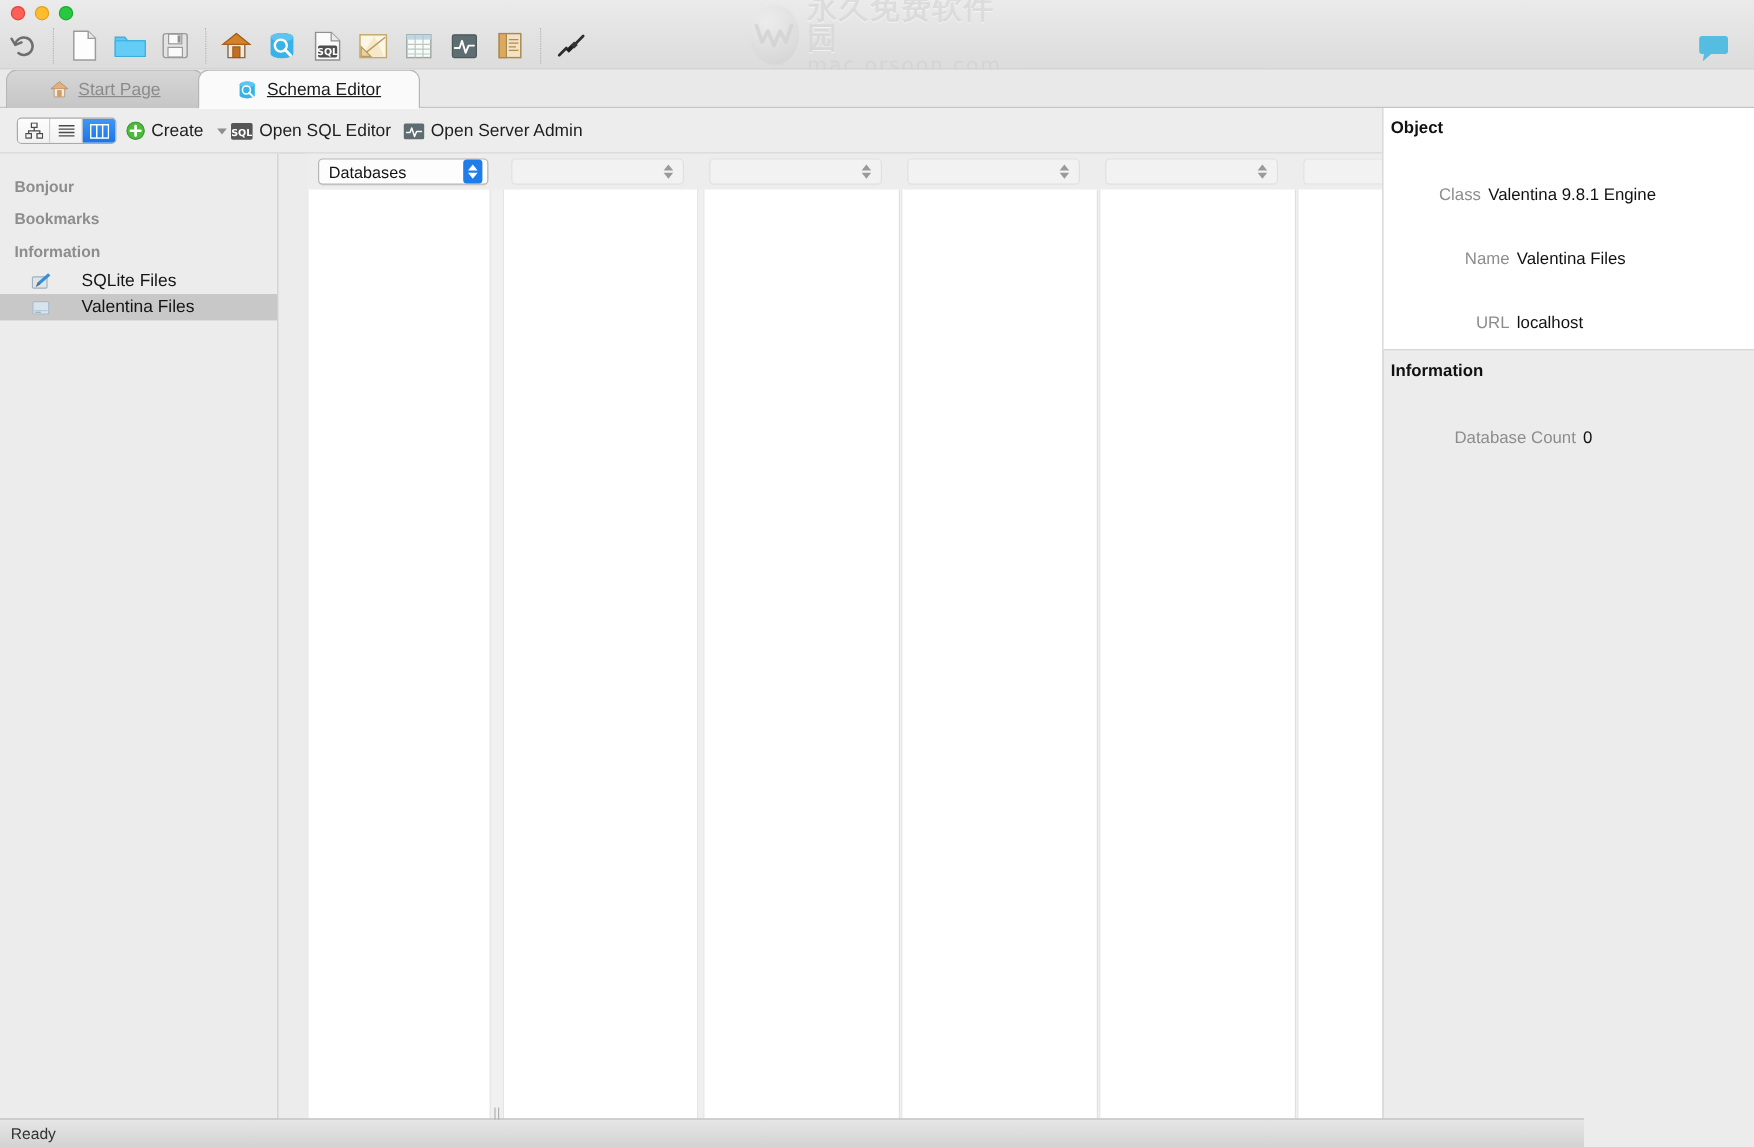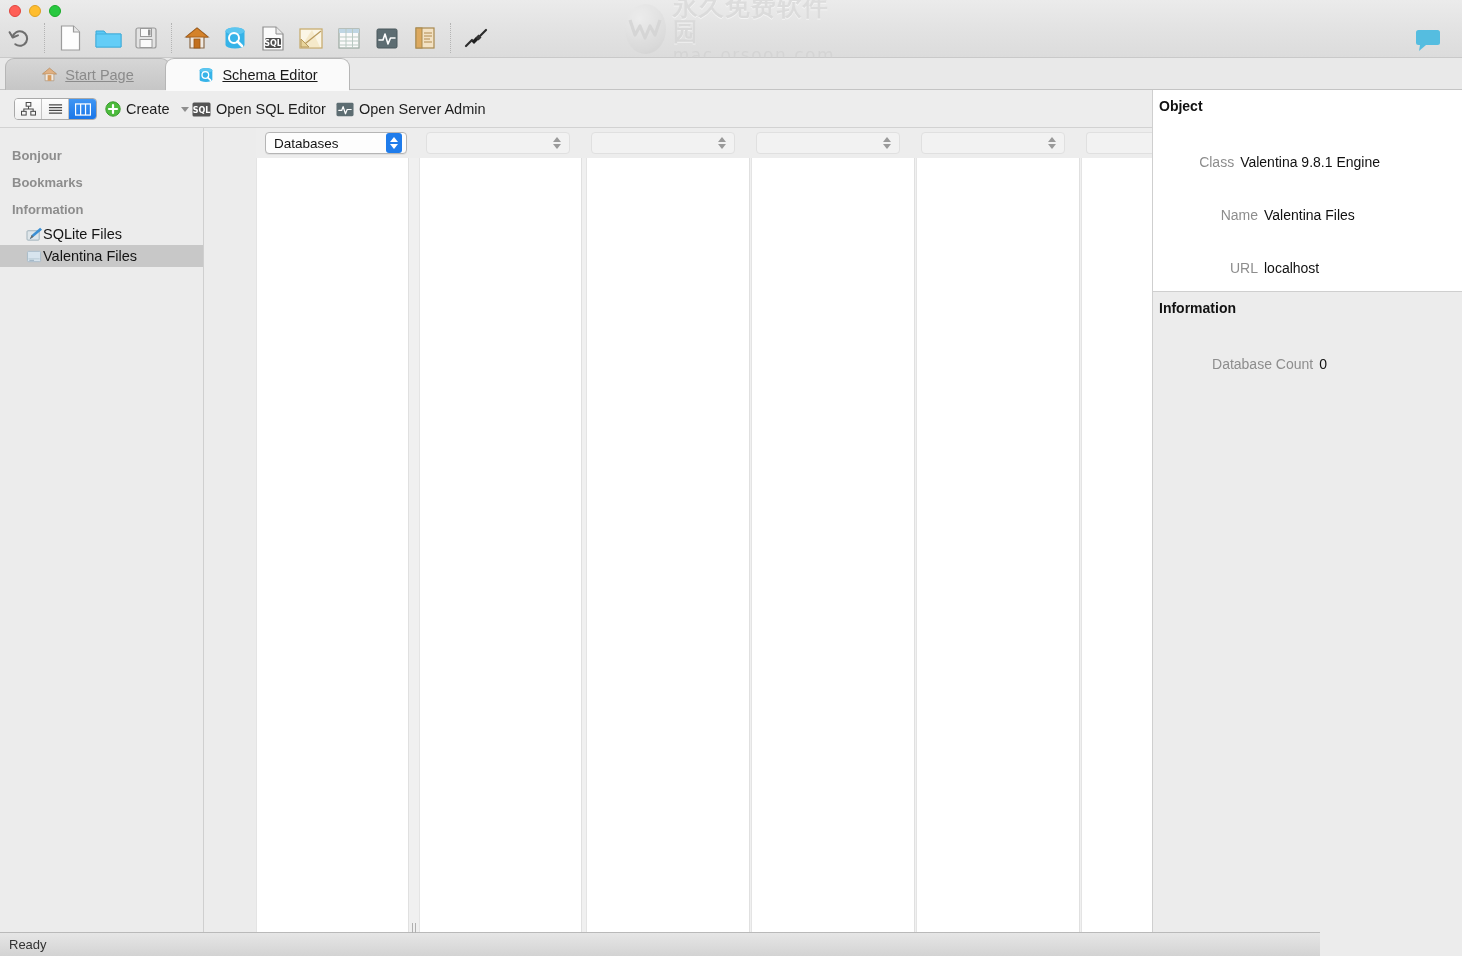--- a/index.html
+++ b/index.html
@@ -128,30 +128,30 @@
     display: flex; align-items: center; padding: 0 6px;
   }
   .search-input {
     border: none; outline: none; background: transparent;
     font-family: "Liberation Sans", sans-serif; font-size: 13px; width: 100%;
     margin-left: 4px; color: #222;
   }
 
   
   .sidebar {
-    position: absolute; left: 0; top: 128px; width: 204px; height: 804px;
+    position: absolute; left: 0; top: 128px; width: 232px; height: 804px;
     background: #ececec; border-right: 1px solid #cfcfcf;
     padding-top: 14px;
   }
   .sb-group {
     font-size: 13px; font-weight: bold; color: #8d8d8d;
     padding: 6px 0 6px 12px;
   }
   .sb-item {
-    display: flex; align-items: center; gap: 0;
+    display: flex; align-items: center; gap: 25px;
     height: 22px; padding-left: 26px; font-size: 14.5px; color: #141414;
     cursor: default;
   }
   .sb-item.selected { background: #c8c8c8; }
 
   .filterbar {
     position: absolute; left: 256px; top: 128px; width: 896px; height: 30px;
     background: #ededed;
   }
   .colsel {

